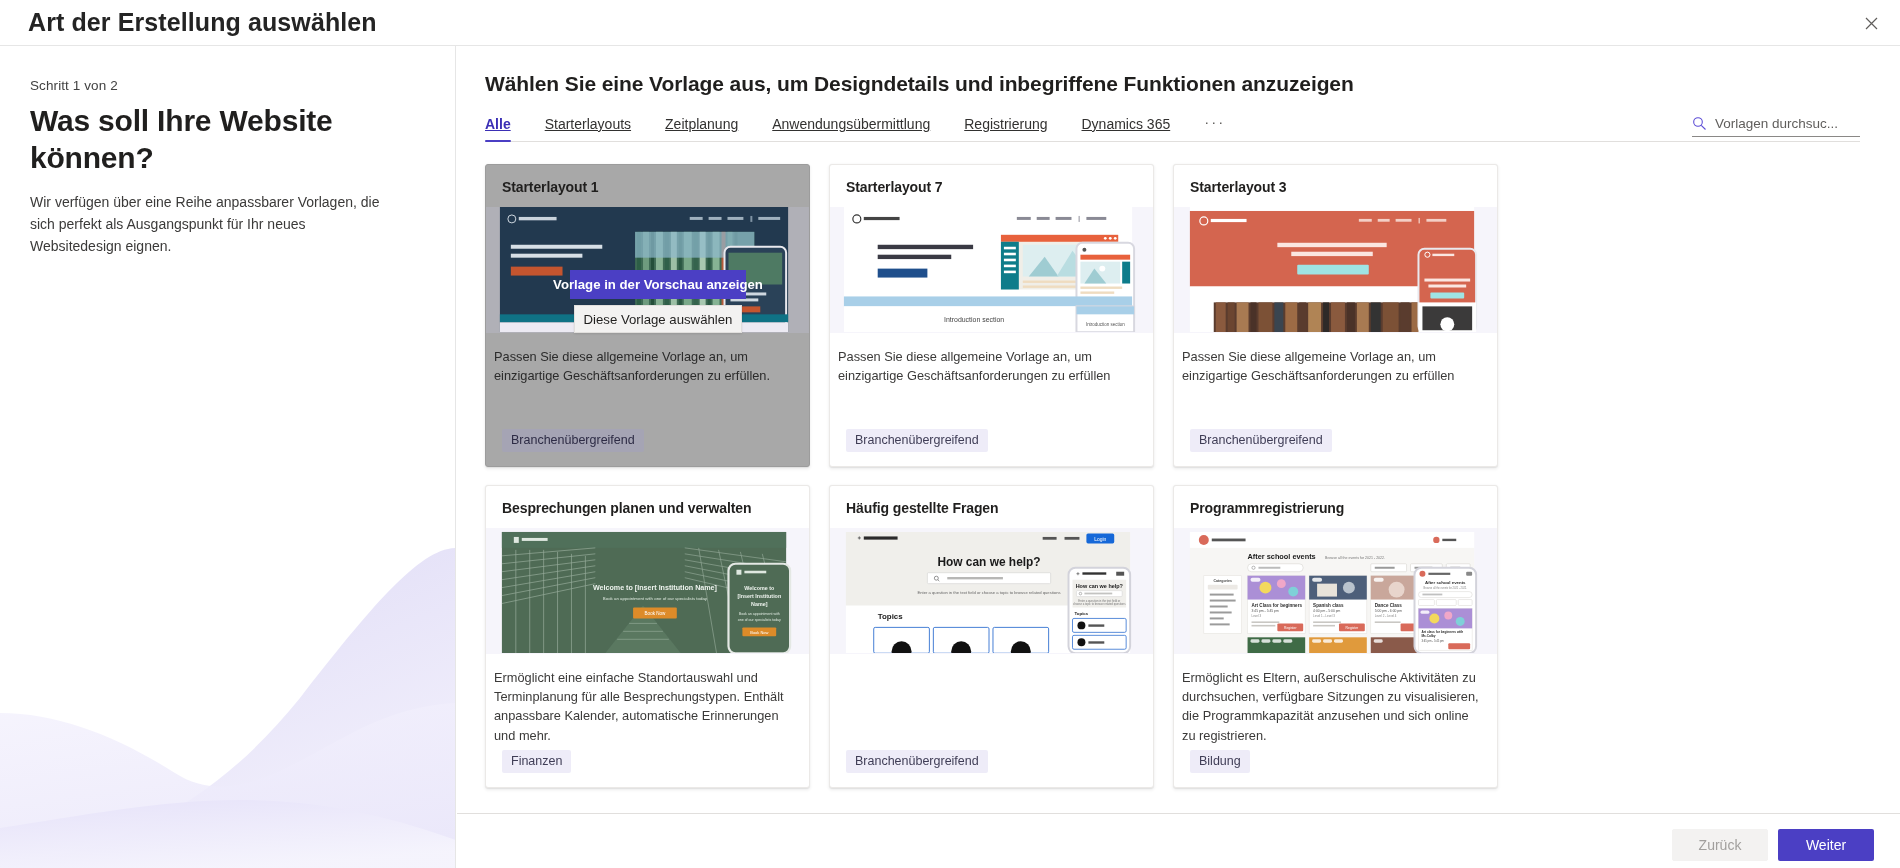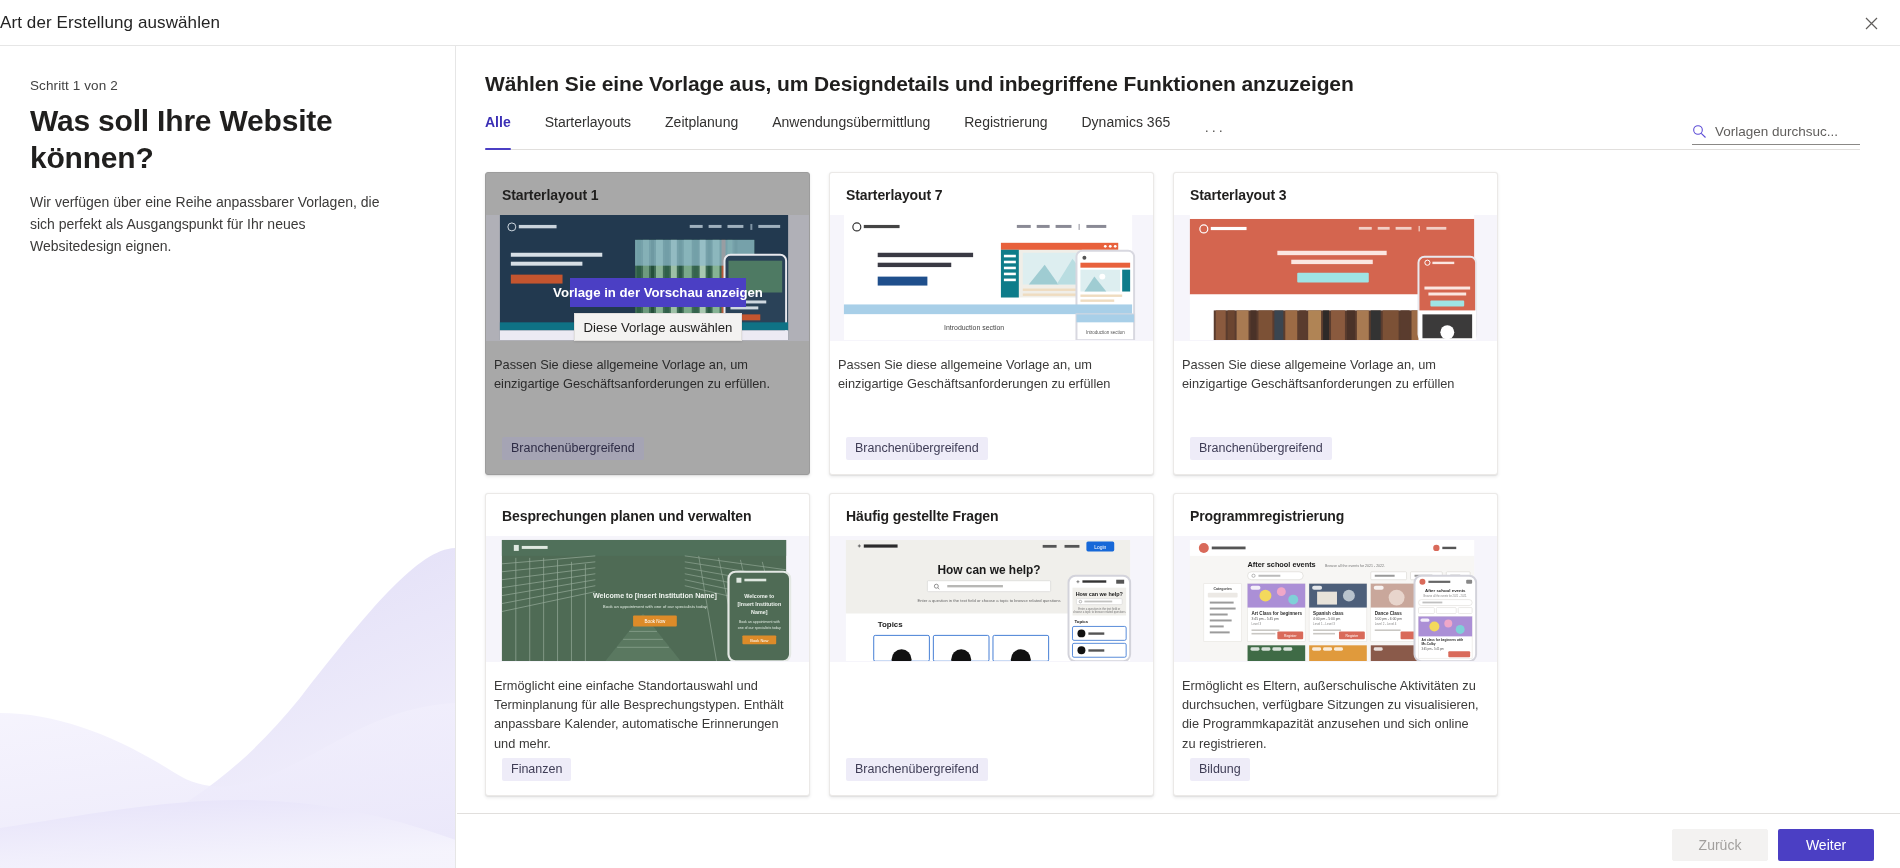--- a/index.html
+++ b/index.html
@@ -13,22 +13,23 @@
   }
 
   
   .titlebar {
     position: absolute; left: 0; top: 0; width: 1900px; height: 46px;
     background: #ffffff;
     border-bottom: 1px solid #e6e6e6;
     display: flex; align-items: center;
   }
   .titlebar-title {
-    font-size: 17px;
-    font-weight: 400;
+    margin-left: 28px;
+    font-size: 25px;
+    font-weight: 700;
     color: #242424;
     letter-spacing: .1px;
   }
   .close-btn {
     position: absolute; right: 14px; top: 8px;
     width: 30px; height: 30px;
     display: flex; align-items: center; justify-content: center;
     cursor: pointer;
     border-radius: 3px;
   }
@@ -58,36 +59,36 @@
   
   .content {
     position: absolute; left: 457px; top: 46px;
     width: 1443px; height: 767px;
     background: #ffffff;
     overflow: hidden;
   }
   .content-head { padding: 26px 40px 0 28px; }
   .content-title {
     font-size: 21px; font-weight: 600; color: #201f1e; letter-spacing: -.1px;
-    margin-bottom: 18px;
+    margin-bottom: 10px;
   }
 
   
   .tabs-row {
     position: relative;
     display: flex; align-items: flex-end;
     border-bottom: 1px solid #e1dfdd;
     margin: 0 40px 0 28px;
     height: 36px;
   }
   .tab {
     position: relative;
     font-size: 14px; color: #323130;
-    padding: 0 0 19px 0; margin-right: 34px;
-    cursor: pointer; white-space: nowrap;
+    padding: 0 0 9px 0; margin-right: 34px;
+    cursor: pointer; white-space: nowrap; text-decoration: underline;
   }
   .tab.active { color: #3b2fb5; font-weight: 600; }
   .tab.active::after {
     content: ""; position: absolute; left: 0; right: 0; bottom: -1px;
     height: 2.5px; background: #4b3fc4; border-radius: 2px;
   }
   .tab-more {
     font-size: 15px; color: #605e5c; letter-spacing: 2px;
     padding-bottom: 11px; cursor: pointer;
   }

